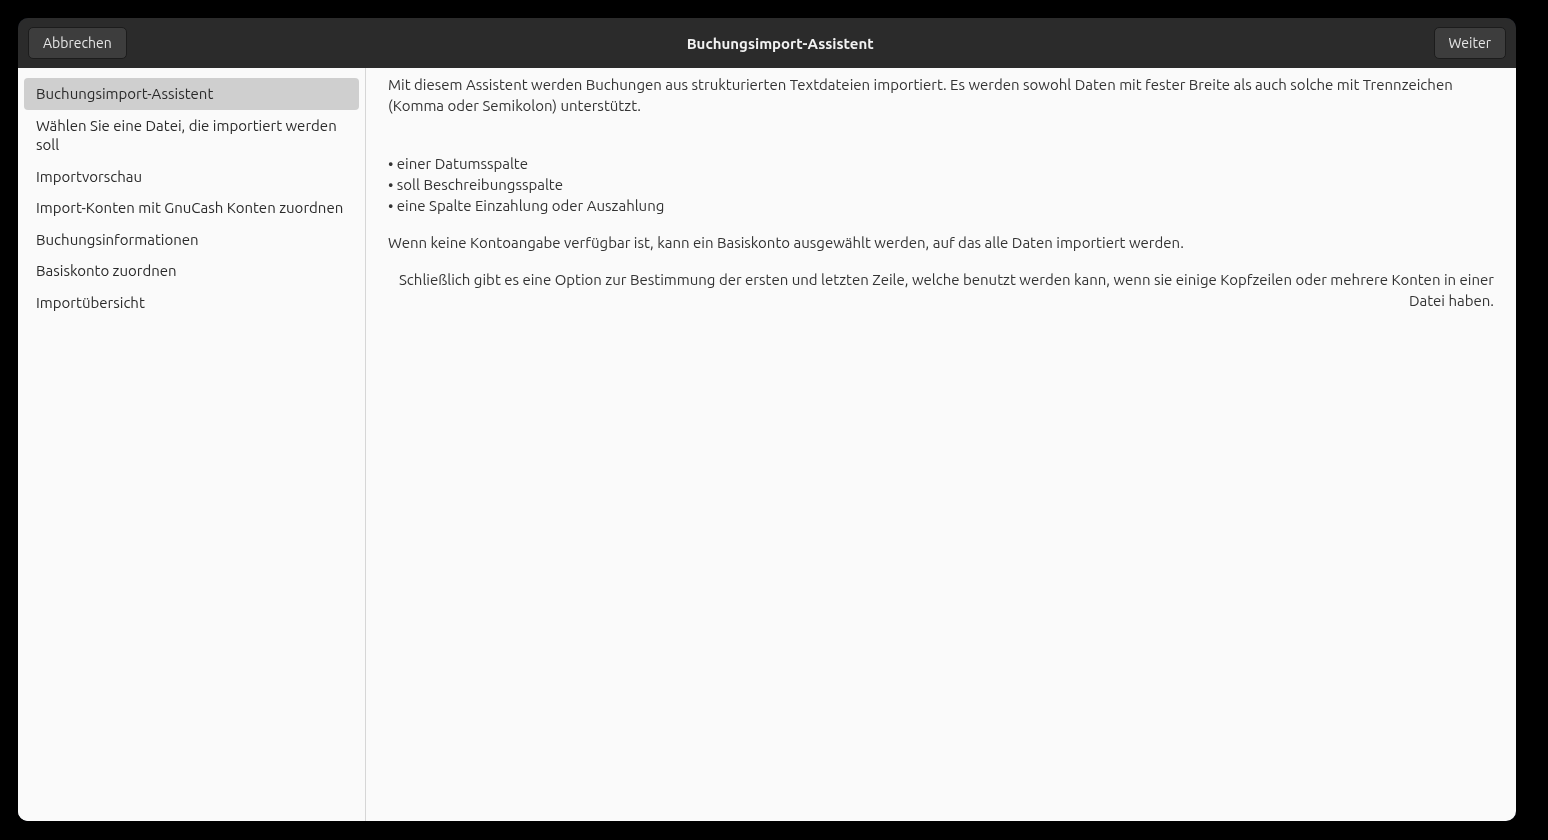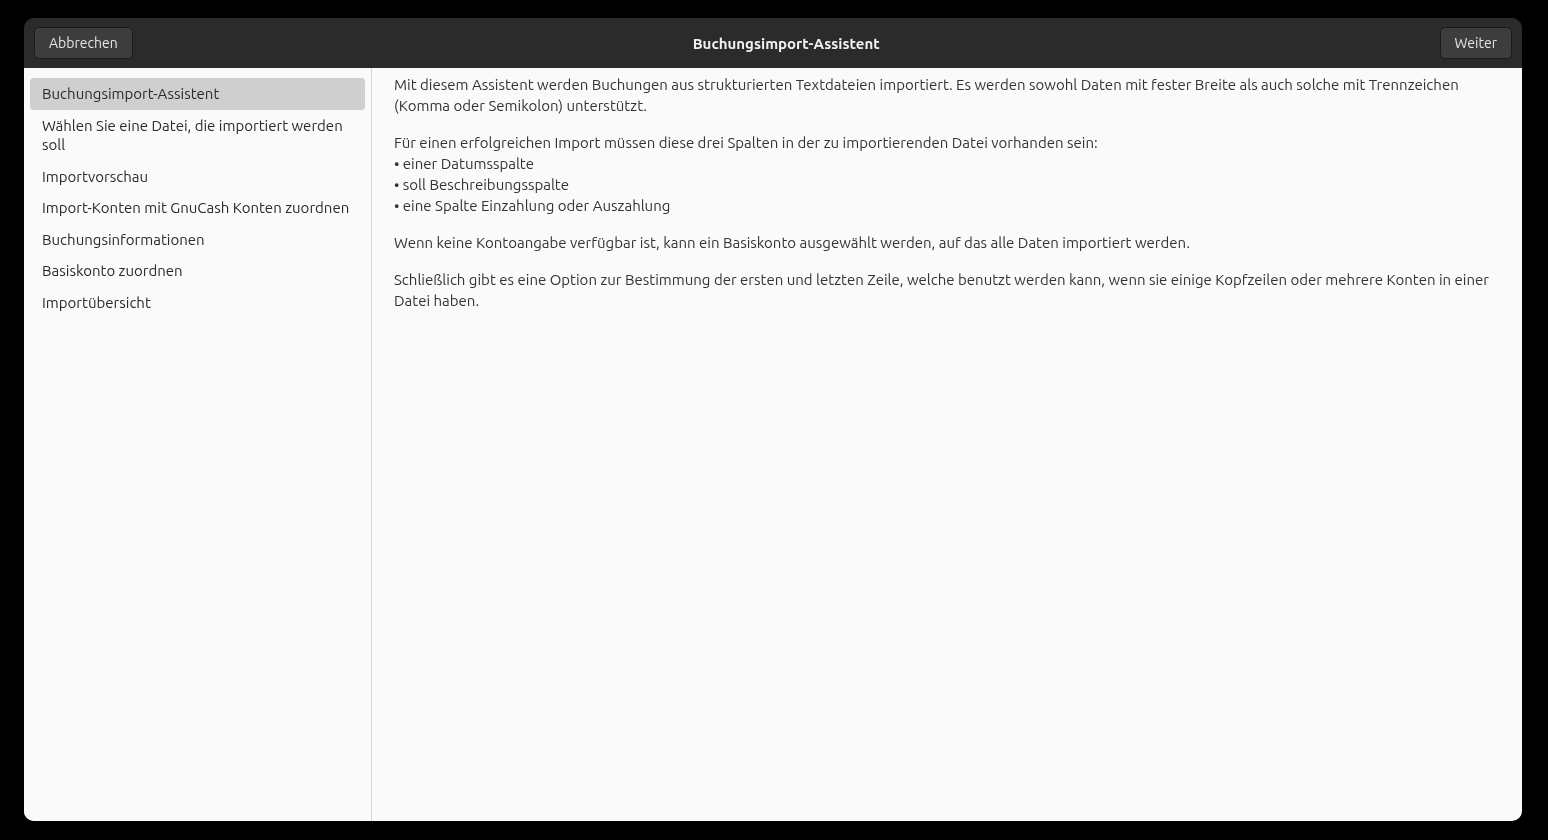--- a/index.html
+++ b/index.html
@@ -9,21 +9,21 @@
     }
     body {
       font-family: Ubuntu, "Segoe UI", Tahoma, sans-serif;
       background: #000;
       width: 1548px;
       height: 840px;
       overflow: hidden;
     }
     .window {
       position: absolute;
-      left: 24px;
+      left: 18px;
       top: 18px;
       width: 1498px;
       height: 803px;
       background: #0f172a;
       border-radius: 10px;
       overflow: hidden;
       box-shadow: 0 2px 8px rgba(0,0,0,0.5);
     }
     .titlebar {
       height: 50px;
@@ -78,20 +78,21 @@
       font-size: 15px;
       color: #333;
       line-height: 1.4;
       overflow-y: auto;
     }
     .main p {
       margin-bottom: 16px;
     }
     .main .nolast {
       margin-bottom: 12px;
+      text-align: right;
     }
   </style>
 </head>
 <body>
 
 <div class="window">
   <div class="titlebar">
     <button class="titlebar-button">Abbrechen</button>
     <div class="titlebar-title">Buchungsimport-Assistent</div>
     <button class="titlebar-button">Weiter</button>
@@ -102,21 +103,21 @@
       <div class="sidebar-item">Wählen Sie eine Datei, die importiert werden soll</div>
       <div class="sidebar-item">Importvorschau</div>
       <div class="sidebar-item">Import-Konten mit GnuCash Konten zuordnen</div>
       <div class="sidebar-item">Buchungsinformationen</div>
       <div class="sidebar-item">Basiskonto zuordnen</div>
       <div class="sidebar-item">Importübersicht</div>
     </div>
     <div class="main">
       <p>Mit diesem Assistent werden Buchungen aus strukturierten Textdateien importiert. Es werden sowohl Daten mit fester Breite als auch solche mit Trennzeichen (Komma oder Semikolon) unterstützt.</p>
       <p>
-        <span>Für einen erfolgreichen Import müssen diese drei Spalten in der zu importierenden Datei vorhanden sein:</span><br>
+        <br>
         <span>• einer Datumsspalte</span><br>
         <span>• soll Beschreibungsspalte</span><br>
         <span>• eine Spalte Einzahlung oder Auszahlung</span>
       </p>
       <p>Wenn keine Kontoangabe verfügbar ist, kann ein Basiskonto ausgewählt werden, auf das alle Daten importiert werden.</p>
       <p class="nolast">Schließlich gibt es eine Option zur Bestimmung der ersten und letzten Zeile, welche benutzt werden kann, wenn sie einige Kopfzeilen oder mehrere Konten in einer Datei haben.</p>
     </div>
   </div>
 </div>
 

